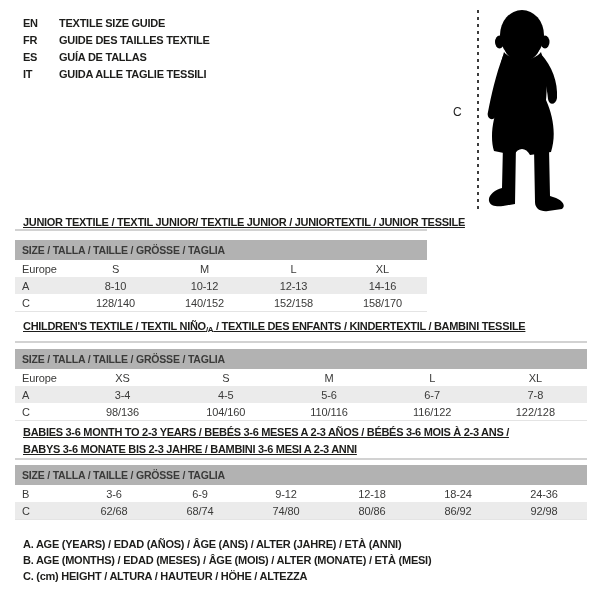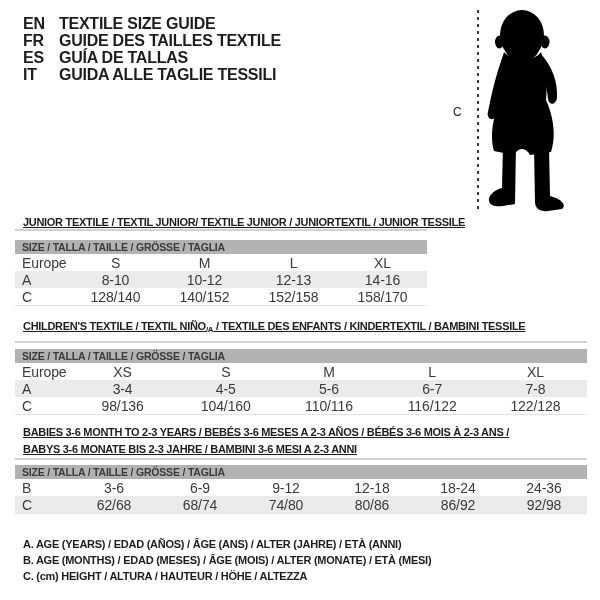--- a/index.html
+++ b/index.html
@@ -15,21 +15,21 @@
   html,body{width:600px;height:600px;}
   body{
     position:relative;
     background:#ffffff;
     font-family:"Liberation Sans", sans-serif;
     color:var(--text);
     overflow:hidden;
   }
   
   .lang-block{position:absolute;left:23px;top:15px;}
-  .lang-row{display:flex;line-height:17px;font-size:16px;font-weight:700;letter-spacing:-0.25px;}
+  .lang-row{display:flex;line-height:17px;font-size:11px;font-weight:700;letter-spacing:-0.25px;}
   .lang-code{width:36px;flex:0 0 36px;}
   
   .height-line{
     position:absolute;left:477px;top:10px;width:2px;height:200px;
     background:repeating-linear-gradient(to bottom,#3c3c3c 0 3px,transparent 3px 7px);
   }
   .height-label{position:absolute;left:453px;top:105px;font-size:12px;font-weight:400;color:#222;}
   .baby-figure{position:absolute;left:486px;top:8px;width:84px;height:204px;}
   
   .sec-title{position:absolute;left:23px;font-size:11px;font-weight:700;letter-spacing:-0.3px;color:var(--text);white-space:nowrap;text-decoration:underline;}
@@ -42,25 +42,25 @@
   #junior-tbl{top:229px;width:412px;}
   #children-tbl{top:341px;width:572px;}
   #babies-tbl{top:458px;width:572px;}
   .rule{height:2px;background:var(--rule);}
   .rule-b{height:1px;background:var(--rule-bottom);}
   table{border-collapse:collapse;table-layout:fixed;width:100%;}
   #junior-tbl table{margin-top:9px;}
   #children-tbl table{margin-top:6px;}
   #babies-tbl table{margin-top:5px;}
   col.c0{width:56px;}
-  td{font-size:14px;height:17px;text-align:center;padding:0;color:var(--table-text);letter-spacing:-0.1px;}
+  td{font-size:11px;height:17px;text-align:center;padding:0;color:var(--table-text);letter-spacing:-0.1px;}
   td.lbl{text-align:left;padding-left:7px;}
   tr.bar td{
     background:var(--header-bar);text-align:left;padding-left:7px;
-    font-weight:700;font-size:10.5px;height:14px;color:#3a3a39;letter-spacing:-0.2px;
+    font-weight:700;font-size:10.5px;height:20px;color:#3a3a39;letter-spacing:-0.2px;
   }
   tr.alt td{background:var(--alt-row);}
   
   .footnotes{position:absolute;left:23px;top:536px;font-size:11px;font-weight:700;letter-spacing:-0.25px;line-height:16px;color:var(--text);}
 </style>
 </head>
 <body>
 
 <div class="lang-block">
   <div class="lang-row">

